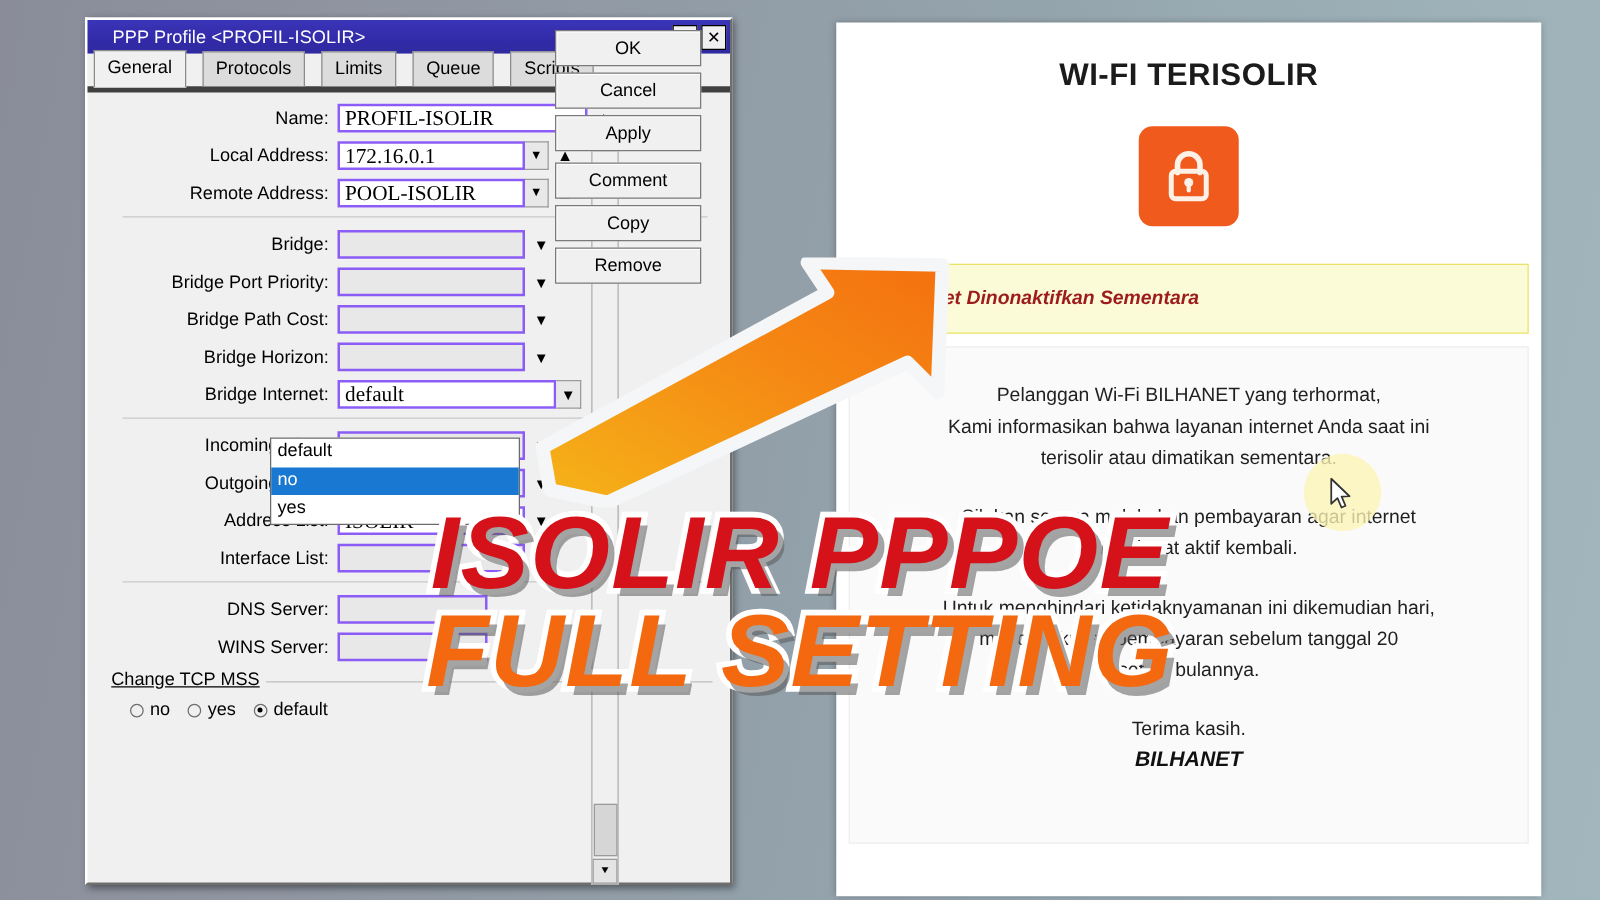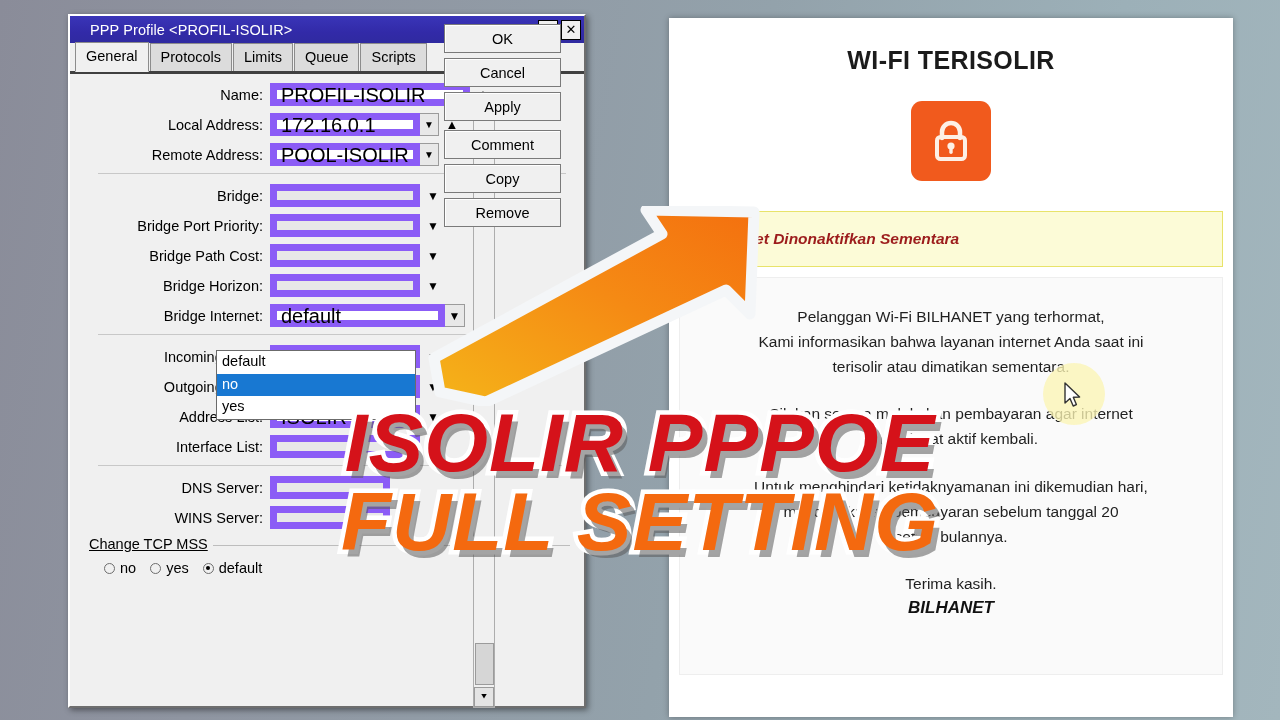--- a/index.html
+++ b/index.html
@@ -39,22 +39,23 @@
     border: 1px solid #000;
     margin-left: 3px;
     display: flex; align-items: center; justify-content: center;
     font-size: 13px; color: #000; line-height: 1;
   }
   .tb-btn .sq { width: 10px; height: 9px; border: 2px solid #000; }
 
   #tabstrip {
     display: flex; align-items: flex-end;
     height: 31px; padding-left: 5px;
-    border-bottom: 3px solid #404040;
-    background: #f0f0f0;
+    border-bottom: 5px solid #404040;
+    background: #f0f0f0;
+    gap: 12px;
   }
   .tab {
     font-size: 14.5px; color: #000;
     padding: 4px 10px 5px;
     background: #dcdcdc;
     border: 1px solid #8c8c8c;
     border-bottom: none;
     margin-right: 1px;
     line-height: 1.25;
   }
@@ -71,25 +72,26 @@
     left: 0; top: 58px; right: 0; bottom: 0;
     padding: 8px 0 0 0;
   }
   .row { display: flex; align-items: center; height: 25px; margin-bottom: 5px; }
   .lbl {
     width: 200px; text-align: right; padding-right: 7px;
     font-size: 14.5px; color: #000; white-space: nowrap;
   }
   .fld {
     height: 23px;
-    border: 7px solid #8b5cf6;
+    border: 2px solid #8b5cf6;
     background: #e8e8e8;
-    font-size: 20px; color: #000;
+    font-size: 17px; color: #000;
     display: flex; align-items: center; padding-left: 4px;
     line-height: 1;
+    font-family: Liberation Serif, serif;
   }
   .fld.white { background: #fff; }
   .fld.w200 { width: 200px; }
   .fld.w150 { width: 150px; }
   .fld.w175 { width: 175px; }
   .fld.w120 { width: 120px; }
 
   .spin {
     width: 19px; height: 23px;
     border: 1px solid #9b9b9b; border-left: none;

